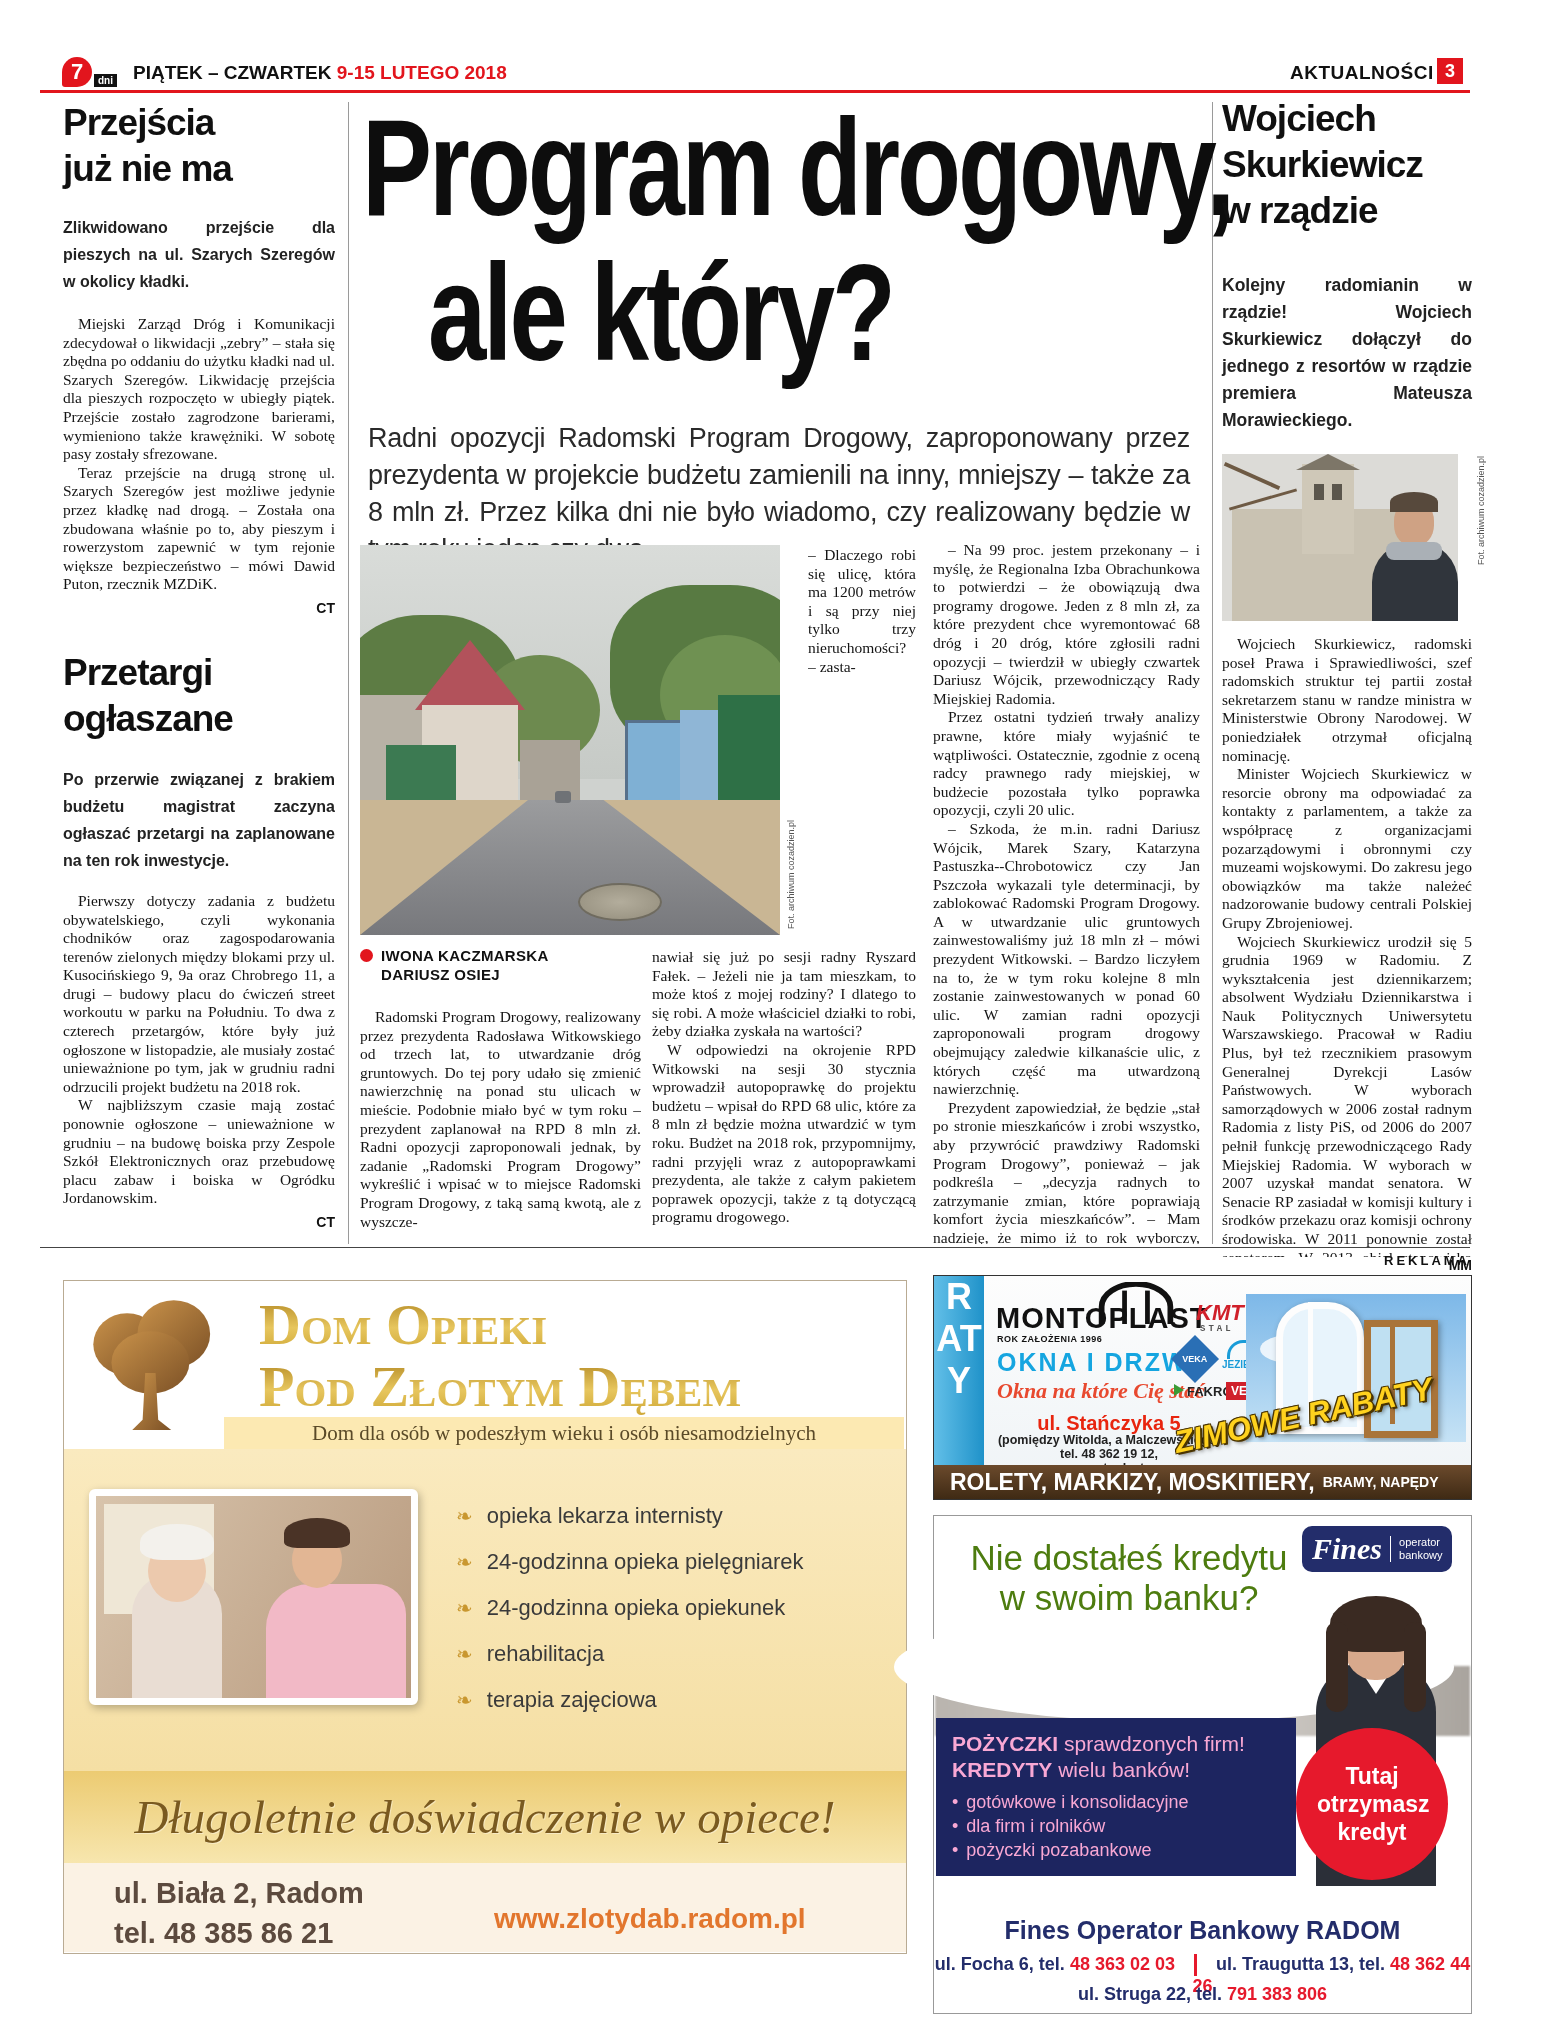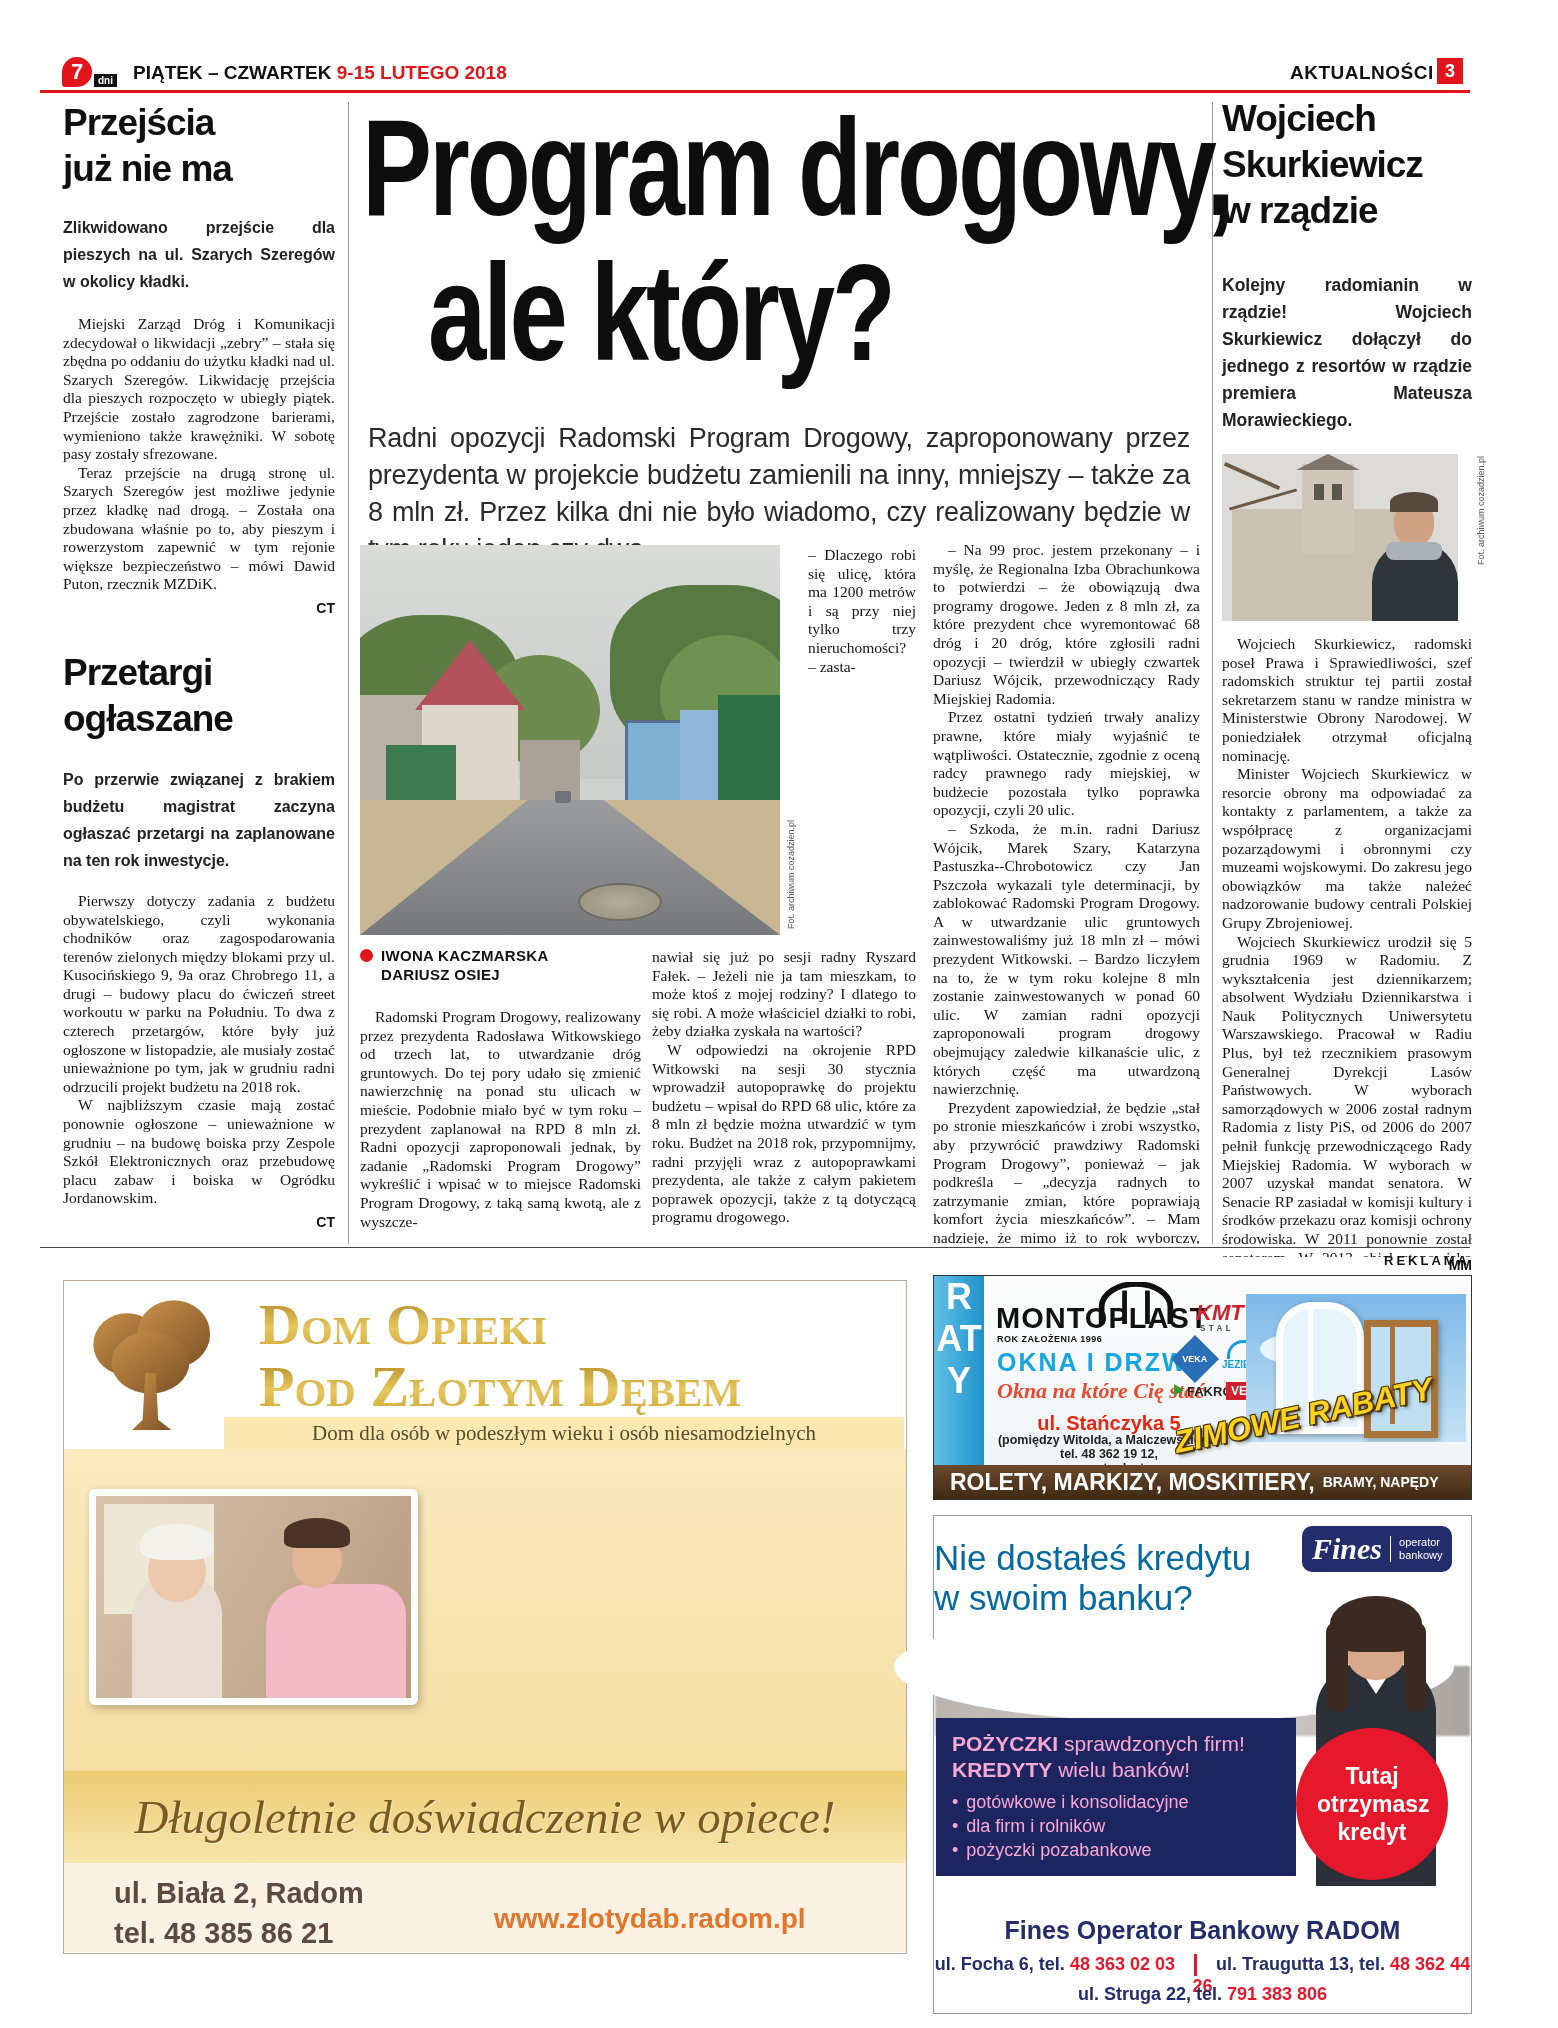--- a/index.html
+++ b/index.html
@@ -69,21 +69,21 @@
   .montoaddr1{font-family:"Liberation Sans",sans-serif;font-weight:700;font-size:20px;color:#e8250f;}
   .montoaddr2{font-family:"Liberation Sans",sans-serif;font-weight:700;font-size:12.5px;color:#222;}
   .montofoot{background:linear-gradient(#6b4a2c,#3f2a14);color:#fff;font-family:"Liberation Sans",sans-serif;
              font-weight:700;display:flex;align-items:center;}
   .zimowe{font-family:"Liberation Sans",sans-serif;font-weight:700;font-style:italic;font-size:31px;white-space:nowrap;
           color:#ffd21e;text-shadow:2px 2px 0 #4a3400,-1px -1px 0 #4a3400,1px -1px 0 #4a3400,-1px 1px 0 #4a3400,3px 3px 4px #0008;
           transform:rotate(-12deg);}
   .plogo{font-family:"Liberation Sans",sans-serif;font-weight:700;}
   
   .ad-fines{border:1px solid #999;background:#fff;}
-  .fines-q{font-family:"Liberation Sans",sans-serif;font-size:35px;line-height:40px;color:#0369a1;text-align:left;}
+  .fines-q{font-family:"Liberation Sans",sans-serif;font-size:35px;line-height:40px;color:#4d7c0f;text-align:center;}
   .fines-cta{font-family:"Liberation Sans",sans-serif;font-size:33px;color:#e6192c;text-align:center;}
   .fines-logo{background:#232d6b;border-radius:10px;color:#fff;display:flex;align-items:center;padding:6px 10px;}
   .fines-logo .fname{font-style:italic;font-weight:700;font-size:30px;font-family:"Liberation Serif",serif;}
   .fines-logo .fsub{font-family:"Liberation Sans",sans-serif;font-size:11px;line-height:13px;margin-left:8px;
                     border-left:1px solid #fff;padding-left:8px;}
   .navybox{background:#1d2560;color:#f9a8d4;font-family:"Liberation Sans",sans-serif;padding:14px 16px;}
   .navybox .l1{font-size:21px;margin:0 0 2px 0;}
   .navybox b{font-weight:700;}
   .navybox ul{margin:8px 0 0 0;padding:0;list-style:none;}
   .navybox li{font-size:18px;line-height:24px;}
@@ -246,20 +246,27 @@
   <div class="abs ph" style="left:25px;top:208px;width:315px;height:202px;border:7px solid #fff;border-radius:6px;box-shadow:2px 3px 8px #0004;">
     <div style="left:0;top:0;width:100%;height:100%;background:linear-gradient(120deg,#d8c4ac,#b89a7e);"></div>
     <div style="left:8px;top:8px;width:110px;height:110px;background:#efe7d6;"></div>
     <div style="left:36px;top:78px;width:90px;height:124px;background:#e9ddd3;border-radius:40px 40px 0 0;"></div>
     <div style="left:52px;top:44px;width:58px;height:62px;background:#ecc9ad;border-radius:50%;"></div>
     <div style="left:44px;top:28px;width:74px;height:36px;background:#f3f1ec;border-radius:50% 50% 30% 30%;"></div>
     <div style="left:170px;top:88px;width:140px;height:114px;background:#f2b9c6;border-radius:44px 30px 0 0;"></div>
     <div style="left:196px;top:36px;width:50px;height:56px;background:#e2b694;border-radius:50%;"></div>
     <div style="left:188px;top:22px;width:66px;height:30px;background:#4a3326;border-radius:50% 50% 20% 20%;"></div>
   </div>
+  <div class="abs benefits" style="left:392px;top:222px;width:440px;">
+      <p>opieka lekarza internisty</p>
+      <p>24-godzinna opieka pielęgniarek</p>
+      <p>24-godzinna opieka opiekunek</p>
+      <p>rehabilitacja</p>
+      <p>terapia zajęciowa</p>
+    </div>
   <div class="abs slogan-band" style="left:0;top:490px;width:842px;height:92px;">
     <span class="slogan">Długoletnie doświadczenie w opiece!</span>
   </div>
   <div class="abs dom-foot" style="left:0;top:582px;width:842px;height:89px;"></div>
   <div class="abs dom-addr" style="left:50px;top:592px;">
     <div>ul. Biała 2, Radom</div>
     <div>tel. 48 385 86 21</div>
   </div>
   <div class="abs dom-web" style="left:430px;top:622px;">www.zlotydab.radom.pl</div>
 </div>

